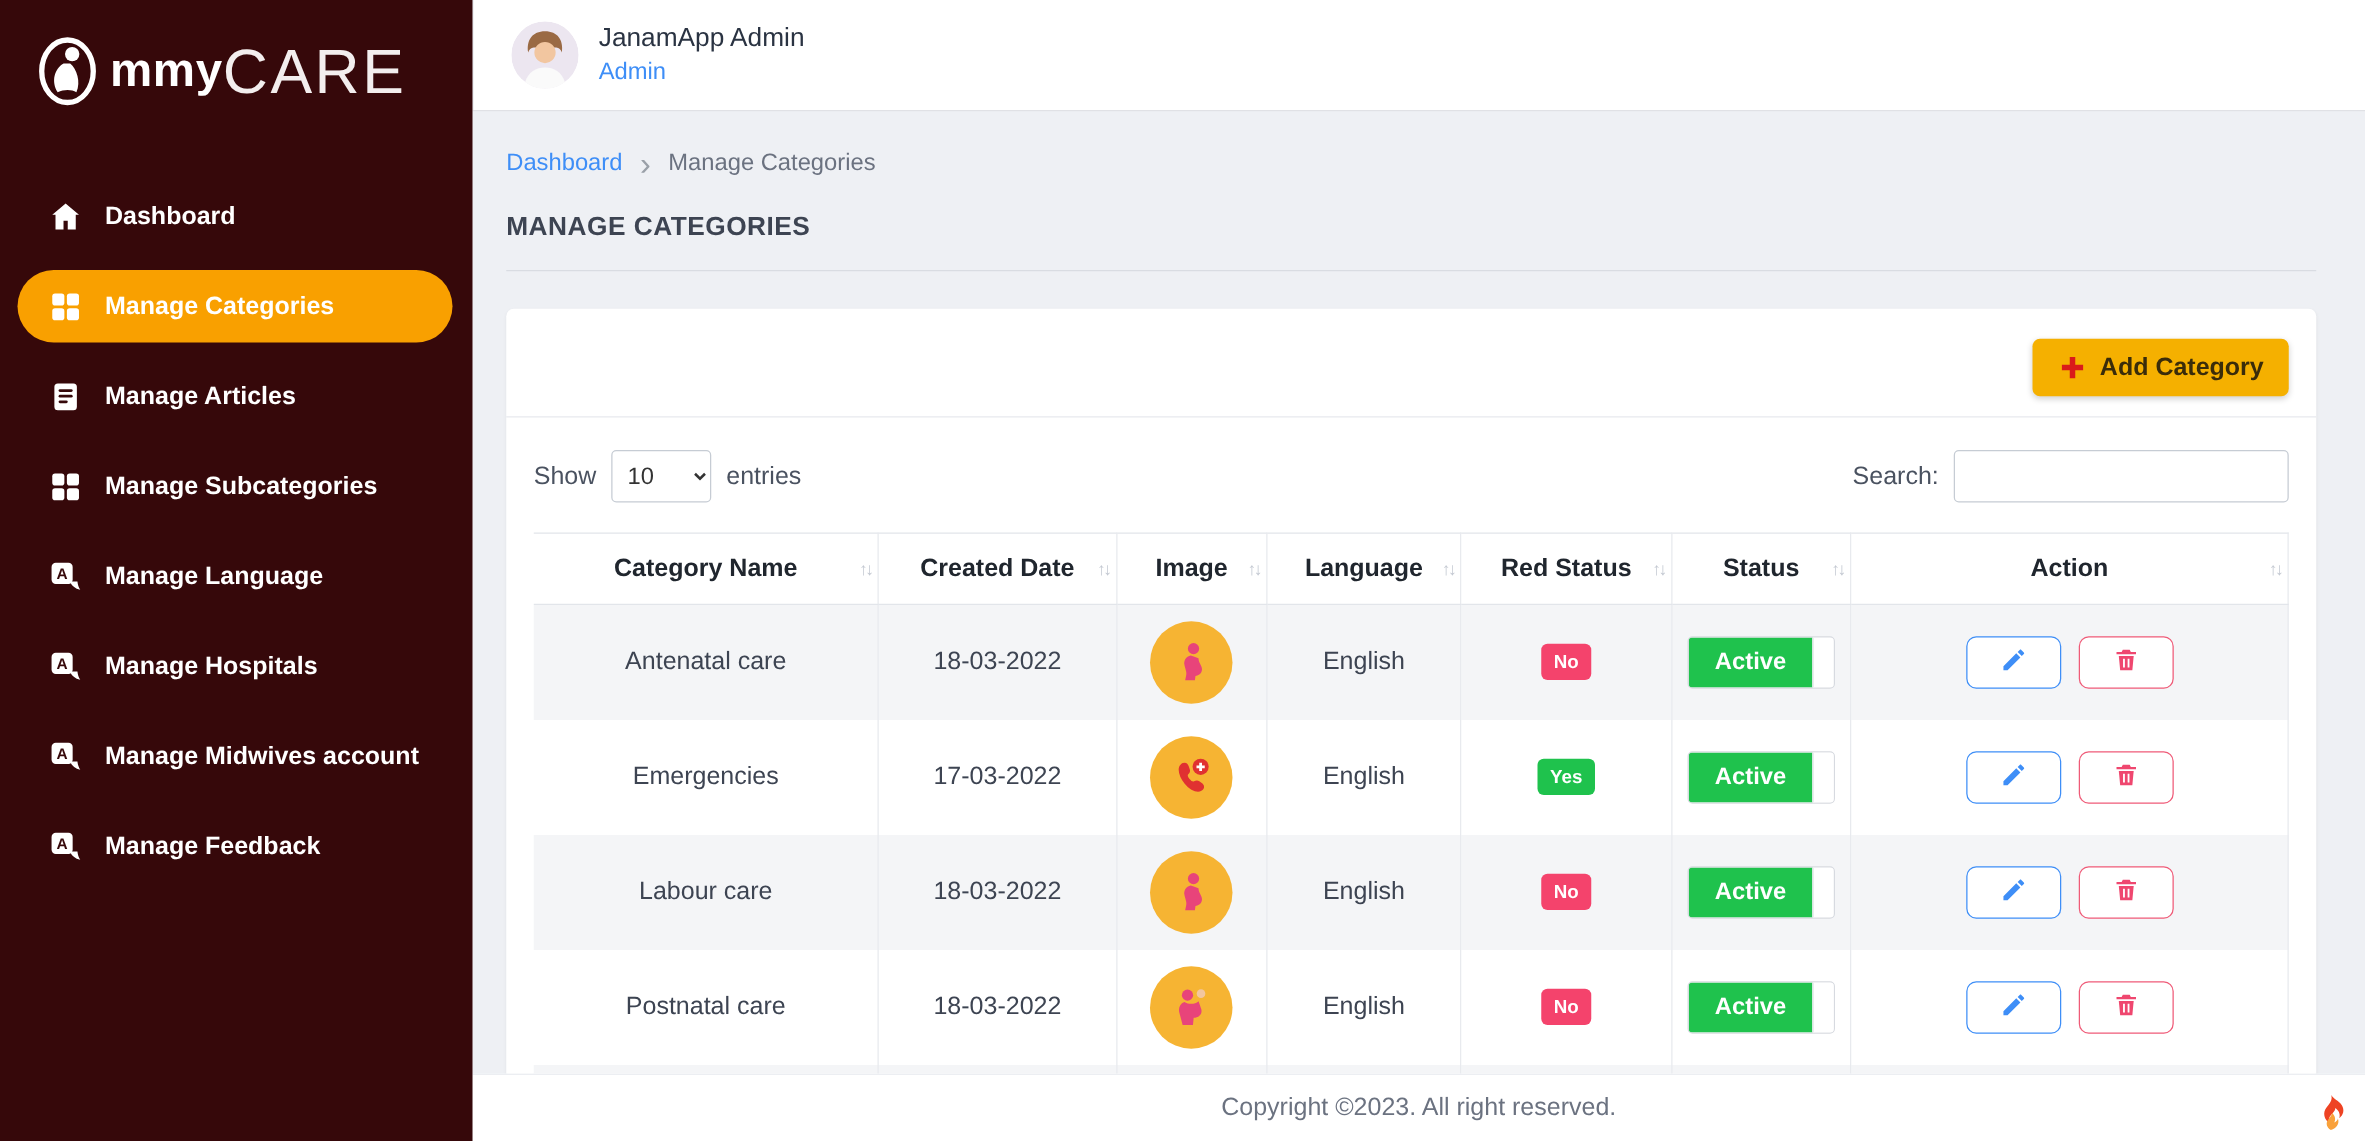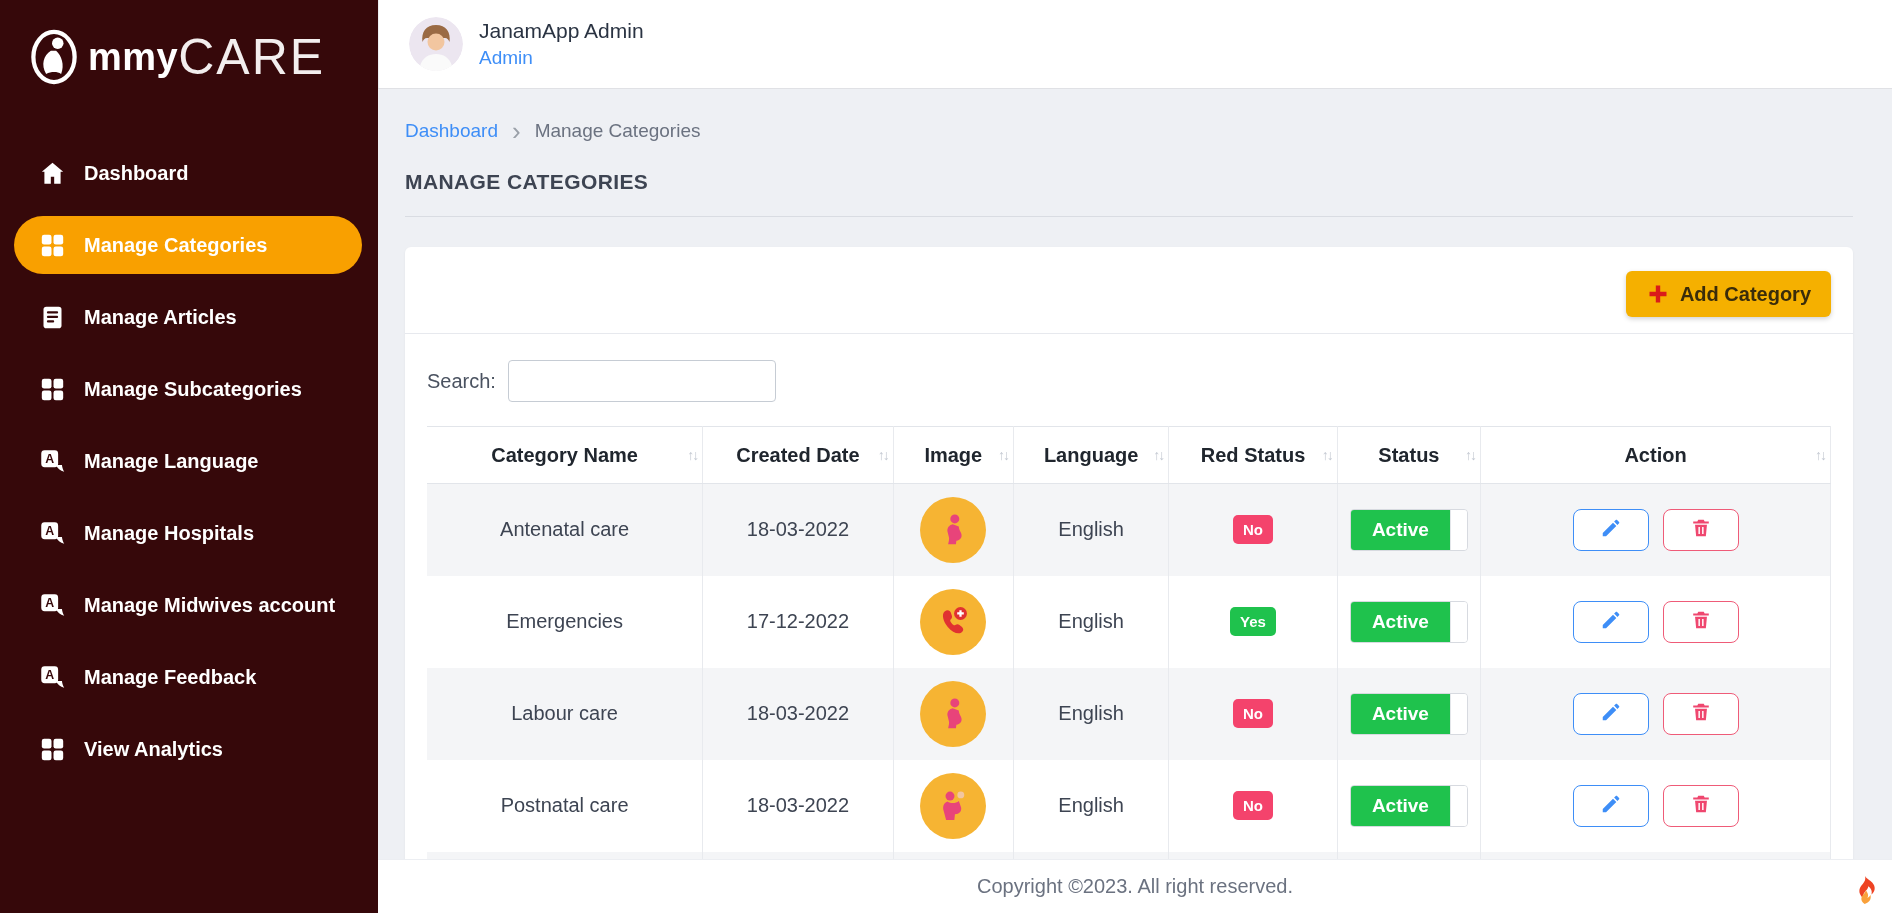--- a/index.html
+++ b/index.html
@@ -186,31 +186,20 @@
   </div>
       <div class="menu-item">
     <span class="mi-icon">
           <svg width="27" height="27" viewBox="0 0 24 24">
             <rect x="2" y="2" width="15" height="15" rx="3" fill="#fff"></rect>
             <text x="9.5" y="13.6" font-size="11" font-weight="bold" fill="#36080a" text-anchor="middle" font-family="Liberation Sans, sans-serif">A</text>
             <path d="M15 15.2c1.3 3 3.9 5.2 7.4 5.9-1.1-1.7-1.8-3.6-2-5.9z" fill="#fff"></path>
           </svg>
         </span>
     <span class="mi-label">Manage Feedback</span>
-  </div>
-      <div class="menu-item">
-    <span class="mi-icon">
-          <svg width="27" height="27" viewBox="0 0 24 24">
-            <rect x="2.5" y="2.5" width="8.6" height="8.6" rx="2" fill="#fff"></rect>
-            <rect x="12.9" y="2.5" width="8.6" height="8.6" rx="2" fill="#fff"></rect>
-            <rect x="2.5" y="12.9" width="8.6" height="8.6" rx="2" fill="#fff"></rect>
-            <rect x="12.9" y="12.9" width="8.6" height="8.6" rx="2" fill="#fff"></rect>
-          </svg>
-        </span>
-    <span class="mi-label">View Analytics</span>
   </div>
     </nav>
 </aside>
 
 <header class="topbar">
   <div class="user-box">
     <span class="avatar">
         <svg width="54" height="54" viewBox="0 0 54 54">
           <circle cx="27" cy="27" r="27" fill="#ece6f0"></circle>
           <path d="M27 8c-10 0-15 7-13.5 17 .8-2.2 2.2-4 4.5-4h18c2.3 0 3.7 1.8 4.5 4C42 15 37 8 27 8z" fill="#9a6a44"></path>
@@ -241,20 +230,27 @@
         <span class="plus-wrap">
             <svg width="24" height="24" viewBox="0 0 24 24">
               <path d="M9.8 3.5h4.4v6.3h6.3v4.4h-6.3v6.3H9.8v-6.3H3.5V9.8h6.3z" fill="#da1a1a"></path>
             </svg>
           </span>
         <span>Add Category</span>
       </button>
     </div>
 
     <div class="table-controls">
+      <div class="show-group">
+        <span>Show</span>
+        <select class="entries-select">
+          <option>10</option>
+        </select>
+        <span>entries</span>
+      </div>
       <div class="search-group">
         <label>Search:</label>
         <input class="search-input" type="text" value="" style="">
       </div>
     </div>
 
     <table>
       <colgroup>
         <col style="width:275px">
           <col style="width:190px">
@@ -339,21 +335,21 @@
                     </svg></span>
         </button>
       </div>
     </td>
   </tr>
           <tr>
     <td>
       <span>Emergencies</span>
     </td>
     <td>
-      <span>17-12-2022</span>
+      <span>17-03-2022</span>
     </td>
     <td>
       <span class="cat-icon">
                 <svg width="36" height="36" viewBox="0 0 24 24">
                   <path d="M6.4 5c1.9-1.5 3.6-.8 4.2.9l.6 1.7c.4 1.1 0 2-.8 2.7-.5.5-.3 1.3.7 2.5s1.8 1.6 2.4 1.2c.9-.5 1.9-.7 2.8 0l1.5 1.1c1.4 1.1 1.5 2.9-.4 4-2.2 1.3-5.9-.2-8.9-3.8S4.2 6.9 6.4 5z" fill="#e03131"></path>
                   <circle cx="17" cy="6.3" r="4.3" fill="#e03131"></circle>
                   <path d="M17 4.1v4.4M14.8 6.3h4.4" stroke="#fff" stroke-width="1.5" fill="none"></path>
                 </svg>
               </span>
     </td>

